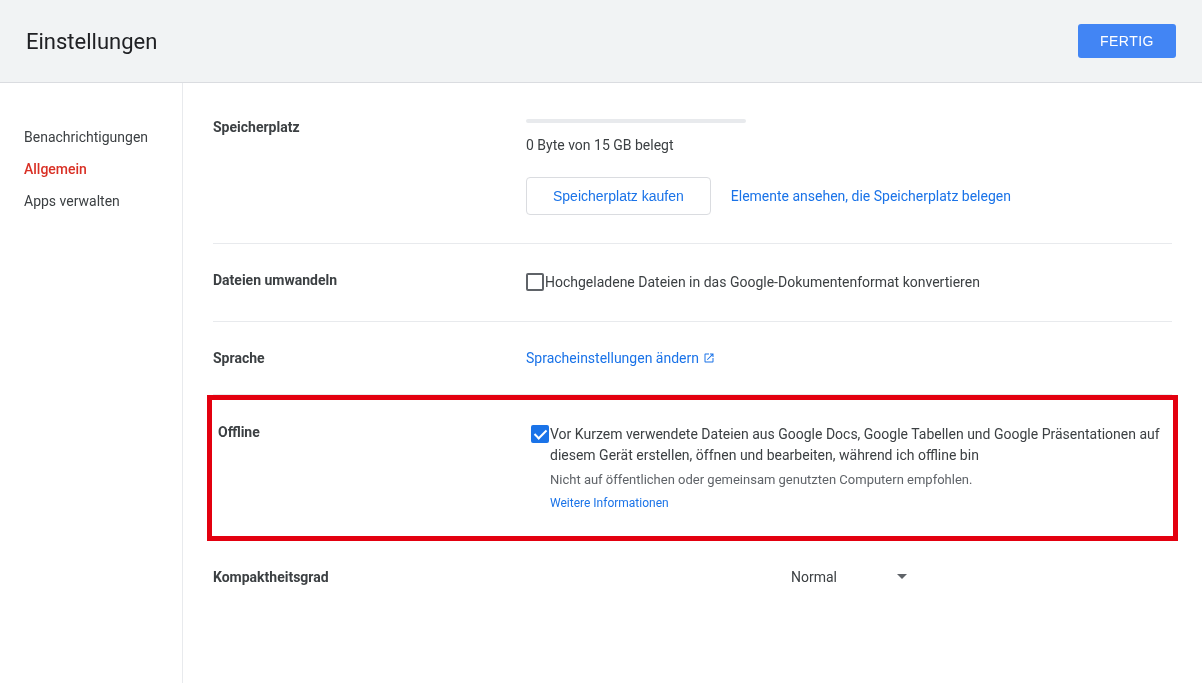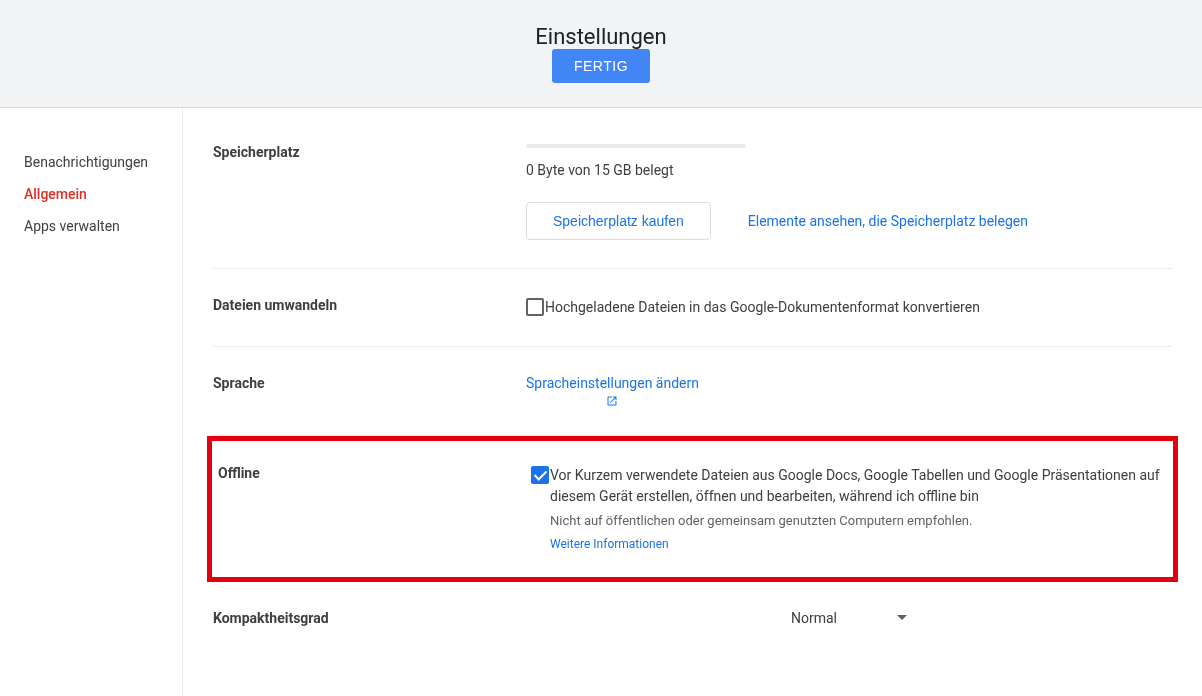--- a/index.html
+++ b/index.html
@@ -5,21 +5,20 @@
 * { box-sizing: border-box; margin: 0; padding: 0; }
 body { font-family: Roboto, Arial, sans-serif; background: #fff; color: #3c4043; }
 
 .header {
   background: #f1f3f4;
   border-bottom: 1px solid #dadce0;
   padding: 24px 26px;
   display: flex;
   align-items: center;
   justify-content: space-between;
-  flex-direction: column;
 }
 .header-title { font-size: 22px; font-weight: 400; color: #202124; }
 .done-btn {
   background: #4285f4;
   color: #fff;
   border: none;
   padding: 9px 22px;
   font-size: 14px;
   font-weight: 500;
   letter-spacing: 0.5px;
@@ -61,33 +60,33 @@
 .section-content { flex: 1; font-size: 14px; color: #3c4043; }
 
 .progress-bar {
   width: 220px;
   height: 4px;
   background: #e8eaed;
   border-radius: 2px;
   margin-bottom: 14px;
 }
 .storage-text { font-size: 14px; margin-bottom: 24px; }
-.storage-actions { display: flex; align-items: center; gap: 37px; }
+.storage-actions { display: flex; align-items: center; gap: 20px; }
 .buy-btn {
   border: 1px solid #dadce0;
   background: #fff;
   color: #1a73e8;
   padding: 10px 26px;
   font-size: 14px;
   font-weight: 500;
   border-radius: 4px;
   cursor: pointer;
 }
 .link { color: #1a73e8; font-size: 14px; cursor: pointer; }
-.link-inline { color: #1a73e8; cursor: pointer; display: inline-flex; align-items: center; gap: 4px; flex-direction: column; }
+.link-inline { color: #1a73e8; cursor: pointer; display: inline-flex; align-items: center; gap: 4px; }
 
 .checkbox-row { display: flex; align-items: flex-start; gap: 1px; }
 .checkbox {
   width: 18px;
   height: 18px;
   border: 2px solid #5f6368;
   border-radius: 2px;
   flex-shrink: 0;
   cursor: pointer;
   margin-top: 1px;

